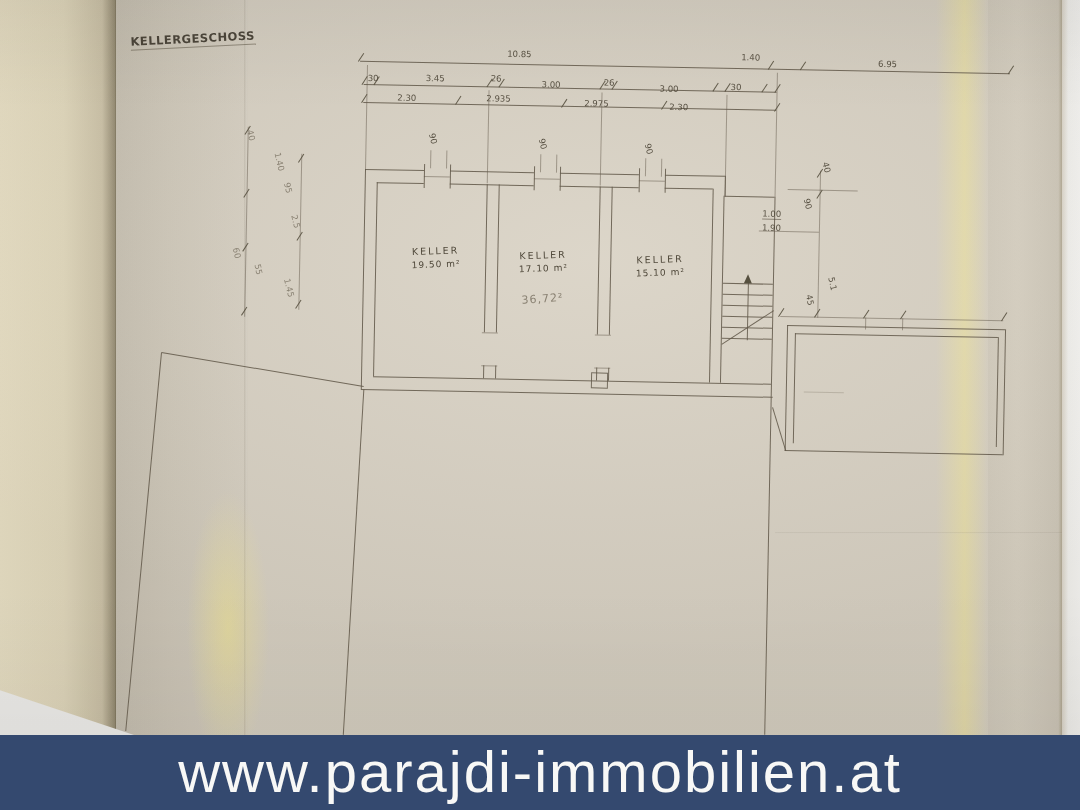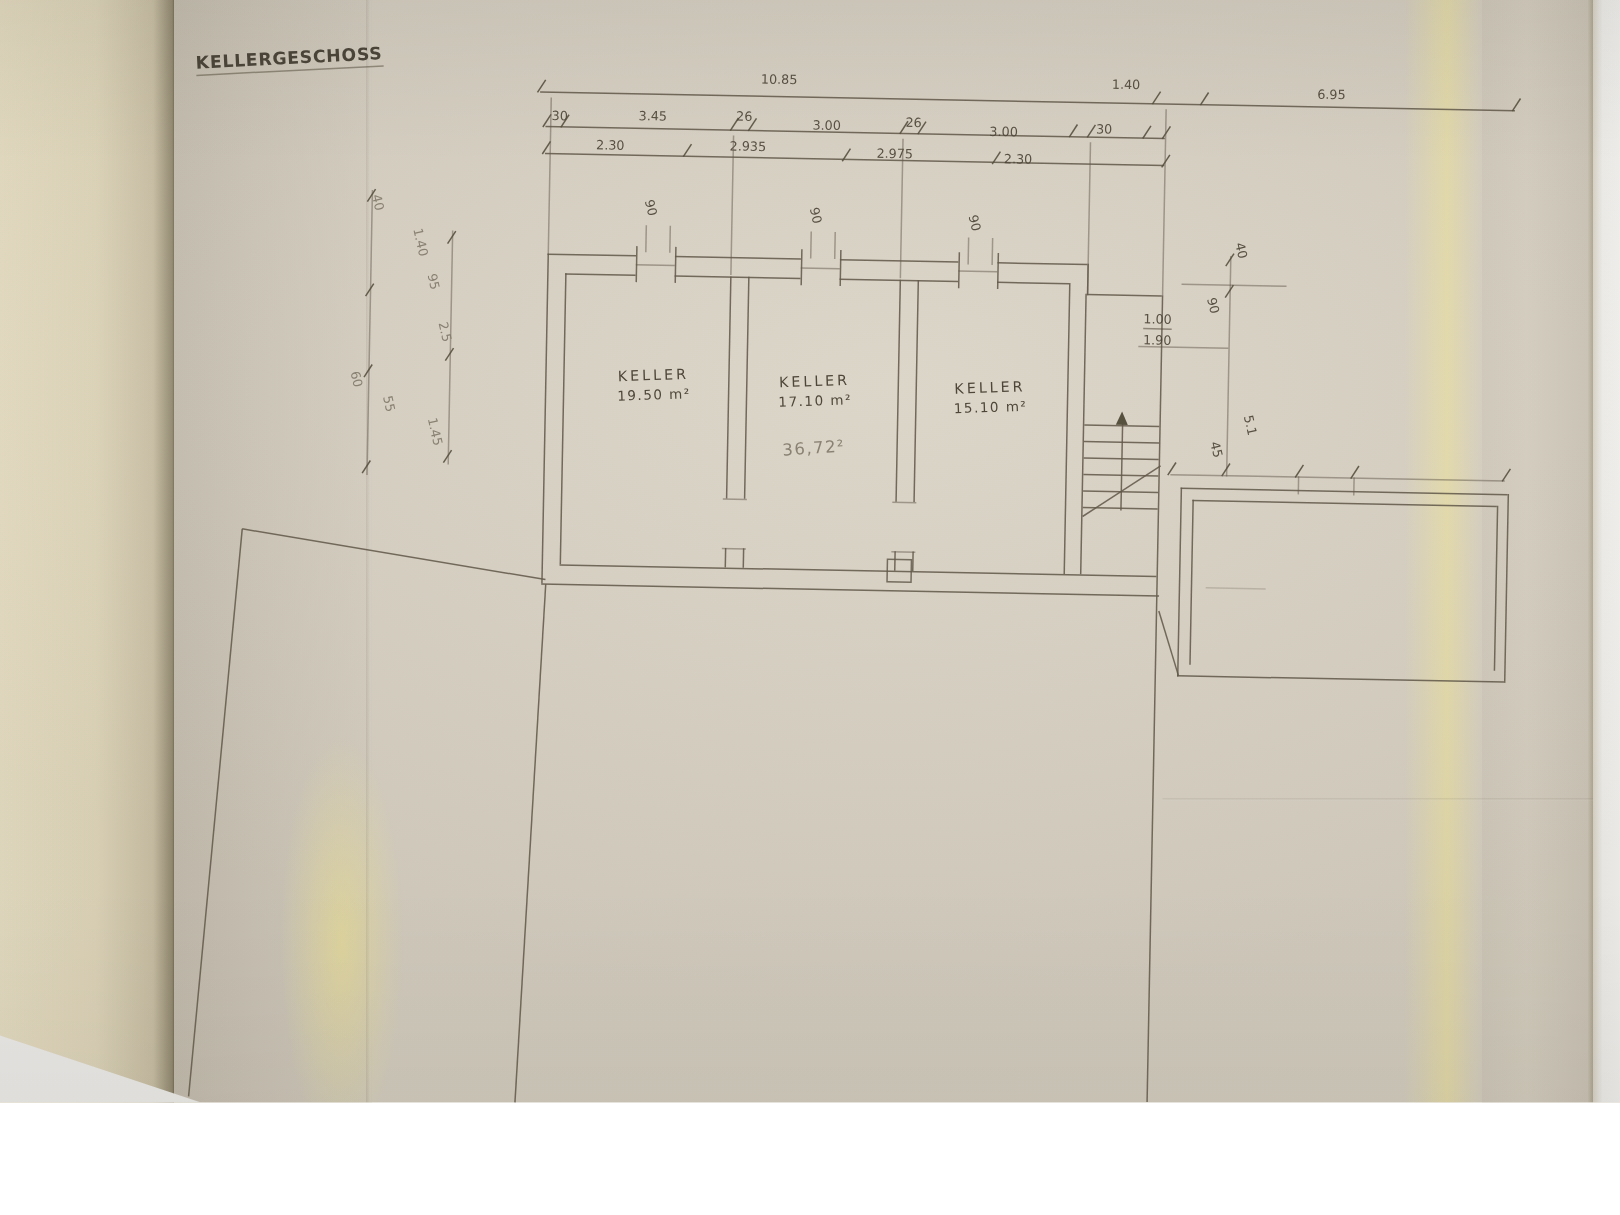--- a/index.html
+++ b/index.html
@@ -260,14 +260,17 @@
     <div>
       <i class="ln" style="left:165px;top:357px;width:205px;transform:rotate(8.4deg)"></i>
       <i class="ln" style="left:165px;top:357px;width:380px;transform:rotate(94.3deg)"></i>
       <i class="ln" style="left:368px;top:390px;width:346px;transform:rotate(92.3deg)"></i>
       <i class="ln v" style="left:775px;top:390px;height:338px"></i>
       <i class="ln" style="left:777px;top:400px;width:45px;transform:rotate(72deg)"></i>
     </div>
 
   </div>
 
+  <div id="banner" style="background: rgb(52, 73, 111);">
+    <span style="color: rgb(248, 248, 246);">www.parajdi-immobilien.at</span>
+  </div>
 
 </div>
 
 </body></html>

